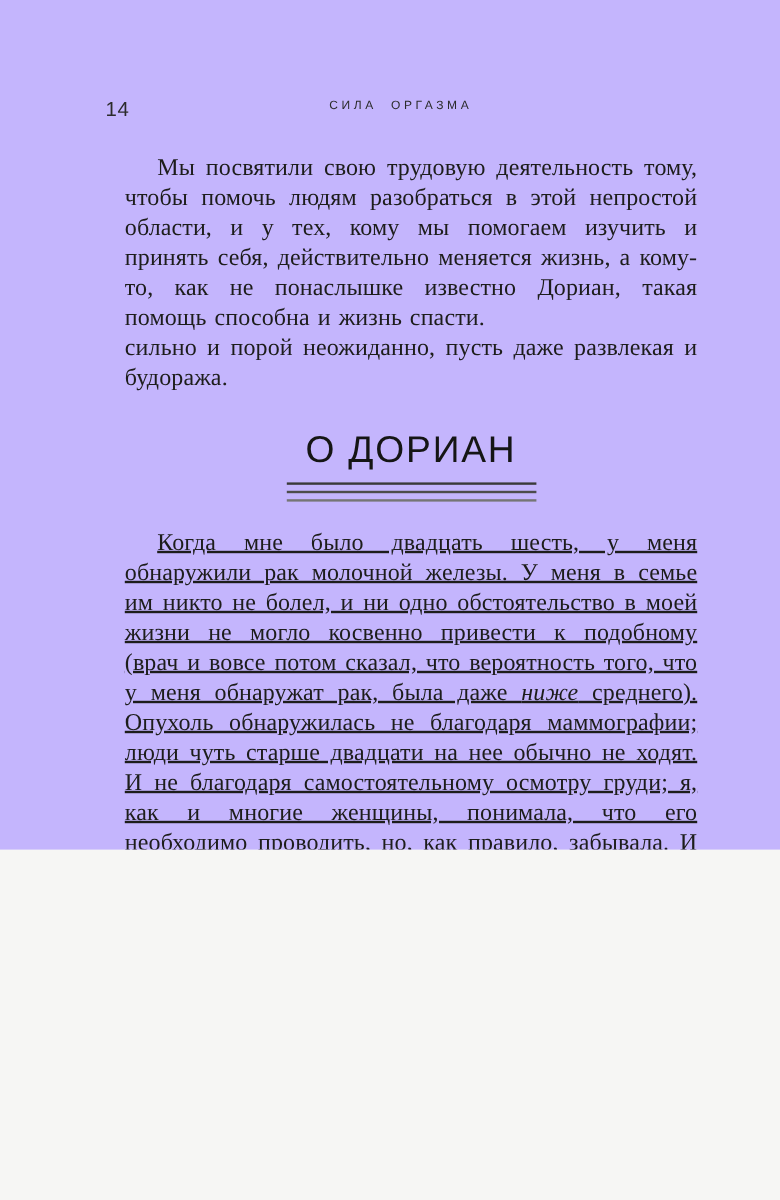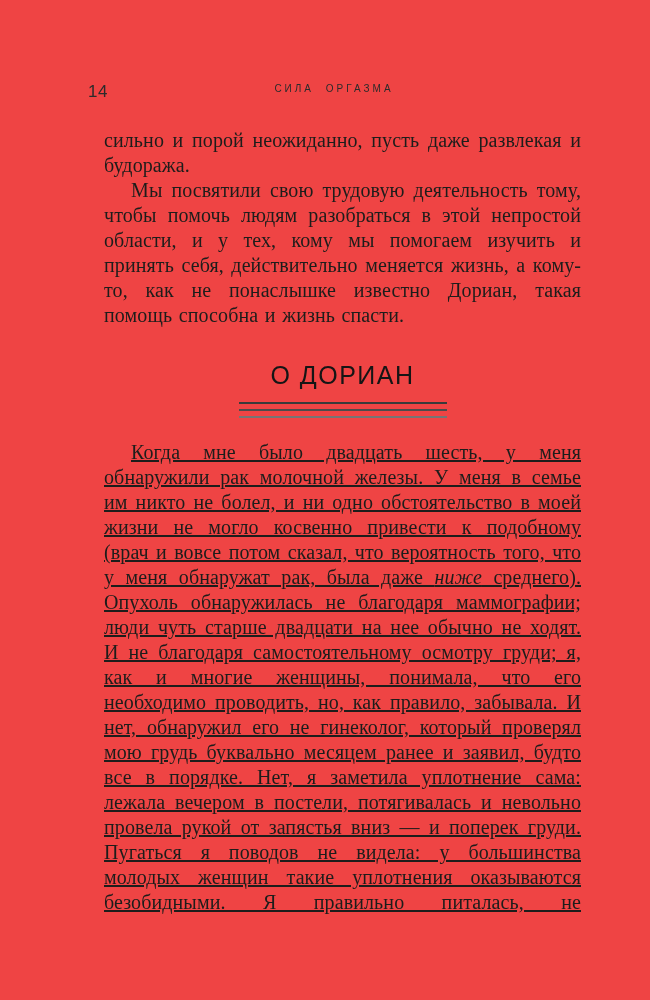--- a/index.html
+++ b/index.html
@@ -4,22 +4,22 @@
 <style>
   * { margin: 0; padding: 0; box-sizing: border-box; }
   html, body { width: 650px; height: 1000px; }
   body {
     background: #f6f6f4;
     font-family: "Liberation Serif", serif;
   }
   .page {
     position: relative;
     width: 650px;
-    height: 1000px;
-    background: #ef4444;
+    height: 708px;
+    background: #c4b5fd;
     color: #1d1d1b;
     overflow: hidden;
   }
   .running-head {
     position: absolute;
     top: 82px;
     left: 88px;
     right: 70px;
     height: 20px;
     font-family: "Liberation Sans", sans-serif;
@@ -54,21 +54,21 @@
     word-spacing: 1.5px;
     color: #1d1d1b;
   }
   .para.indent { text-indent: 27px; }
   .para.continues { text-align-last: justify; text-decoration: underline; }
   .para em { font-style: italic; }
   .section-heading {
     margin-top: 33px;
     font-family: "Liberation Sans", sans-serif;
     font-weight: 400;
-    font-size: 25px;
+    font-size: 31px;
     line-height: 28px;
     letter-spacing: 1.5px;
     text-align: center;
     color: #151515;
     font-stretch: condensed;
   }
   .rule-group {
     width: 208px;
     margin: 13px auto 22px auto;
   }
@@ -82,23 +82,23 @@
 
 <div class="page">
 
   <header class="running-head">
     <span class="page-num">14</span>
     <span class="book-title">СИЛА ОРГАЗМА</span>
   </header>
 
   <main class="text-column">
 
+    <p class="para indent">Мы посвятили свою трудовую деятельность тому, чтобы помочь людям разобраться в этой непростой области, и у тех, кому мы помогаем изучить и принять себя, действительно меняется жизнь, а кому-то, как не понаслышке известно Дориан, такая помощь способна и жизнь спасти.</p>
+
     <p class="para">сильно и порой неожиданно, пусть даже развлекая и будоража.</p>
-
-    <p class="para indent">Мы посвятили свою трудовую деятельность тому, чтобы помочь людям разобраться в этой непростой области, и у тех, кому мы помогаем изучить и принять себя, действительно меняется жизнь, а кому-то, как не понаслышке известно Дориан, такая помощь способна и жизнь спасти.</p>
 
     <h2 class="section-heading">О ДОРИАН</h2>
 
     <div class="rule-group">
       <div class="rule rule-1"></div>
       <div class="rule rule-2"></div>
       <div class="rule rule-3"></div>
     </div>
 
     <p class="para indent continues"><span>Когда мне было двадцать шесть, у меня обнаружили рак молочной железы. У меня в семье им никто не болел, и ни одно обстоятельство в моей жизни не могло косвенно привести к подобному (врач и вовсе потом сказал, что вероятность того, что у меня обнаружат рак, была даже </span><em>ниже</em><span> среднего). Опухоль обнаружилась не благодаря маммографии; люди чуть старше двадцати на нее обычно не ходят. И не благодаря самостоятельному осмотру груди; я, как и многие женщины, понимала, что его необходимо проводить, но, как правило, забывала. И нет, обнаружил его не гинеколог, который проверял мою грудь буквально месяцем ранее и заявил, будто все в порядке. Нет, я заметила уплотнение сама: лежала вечером в постели, потягивалась и невольно провела рукой от запястья вниз — и поперек груди. Пугаться я поводов не видела: у большинства молодых женщин такие уплотнения оказываются безобидными. Я правильно питалась, не</span></p>

